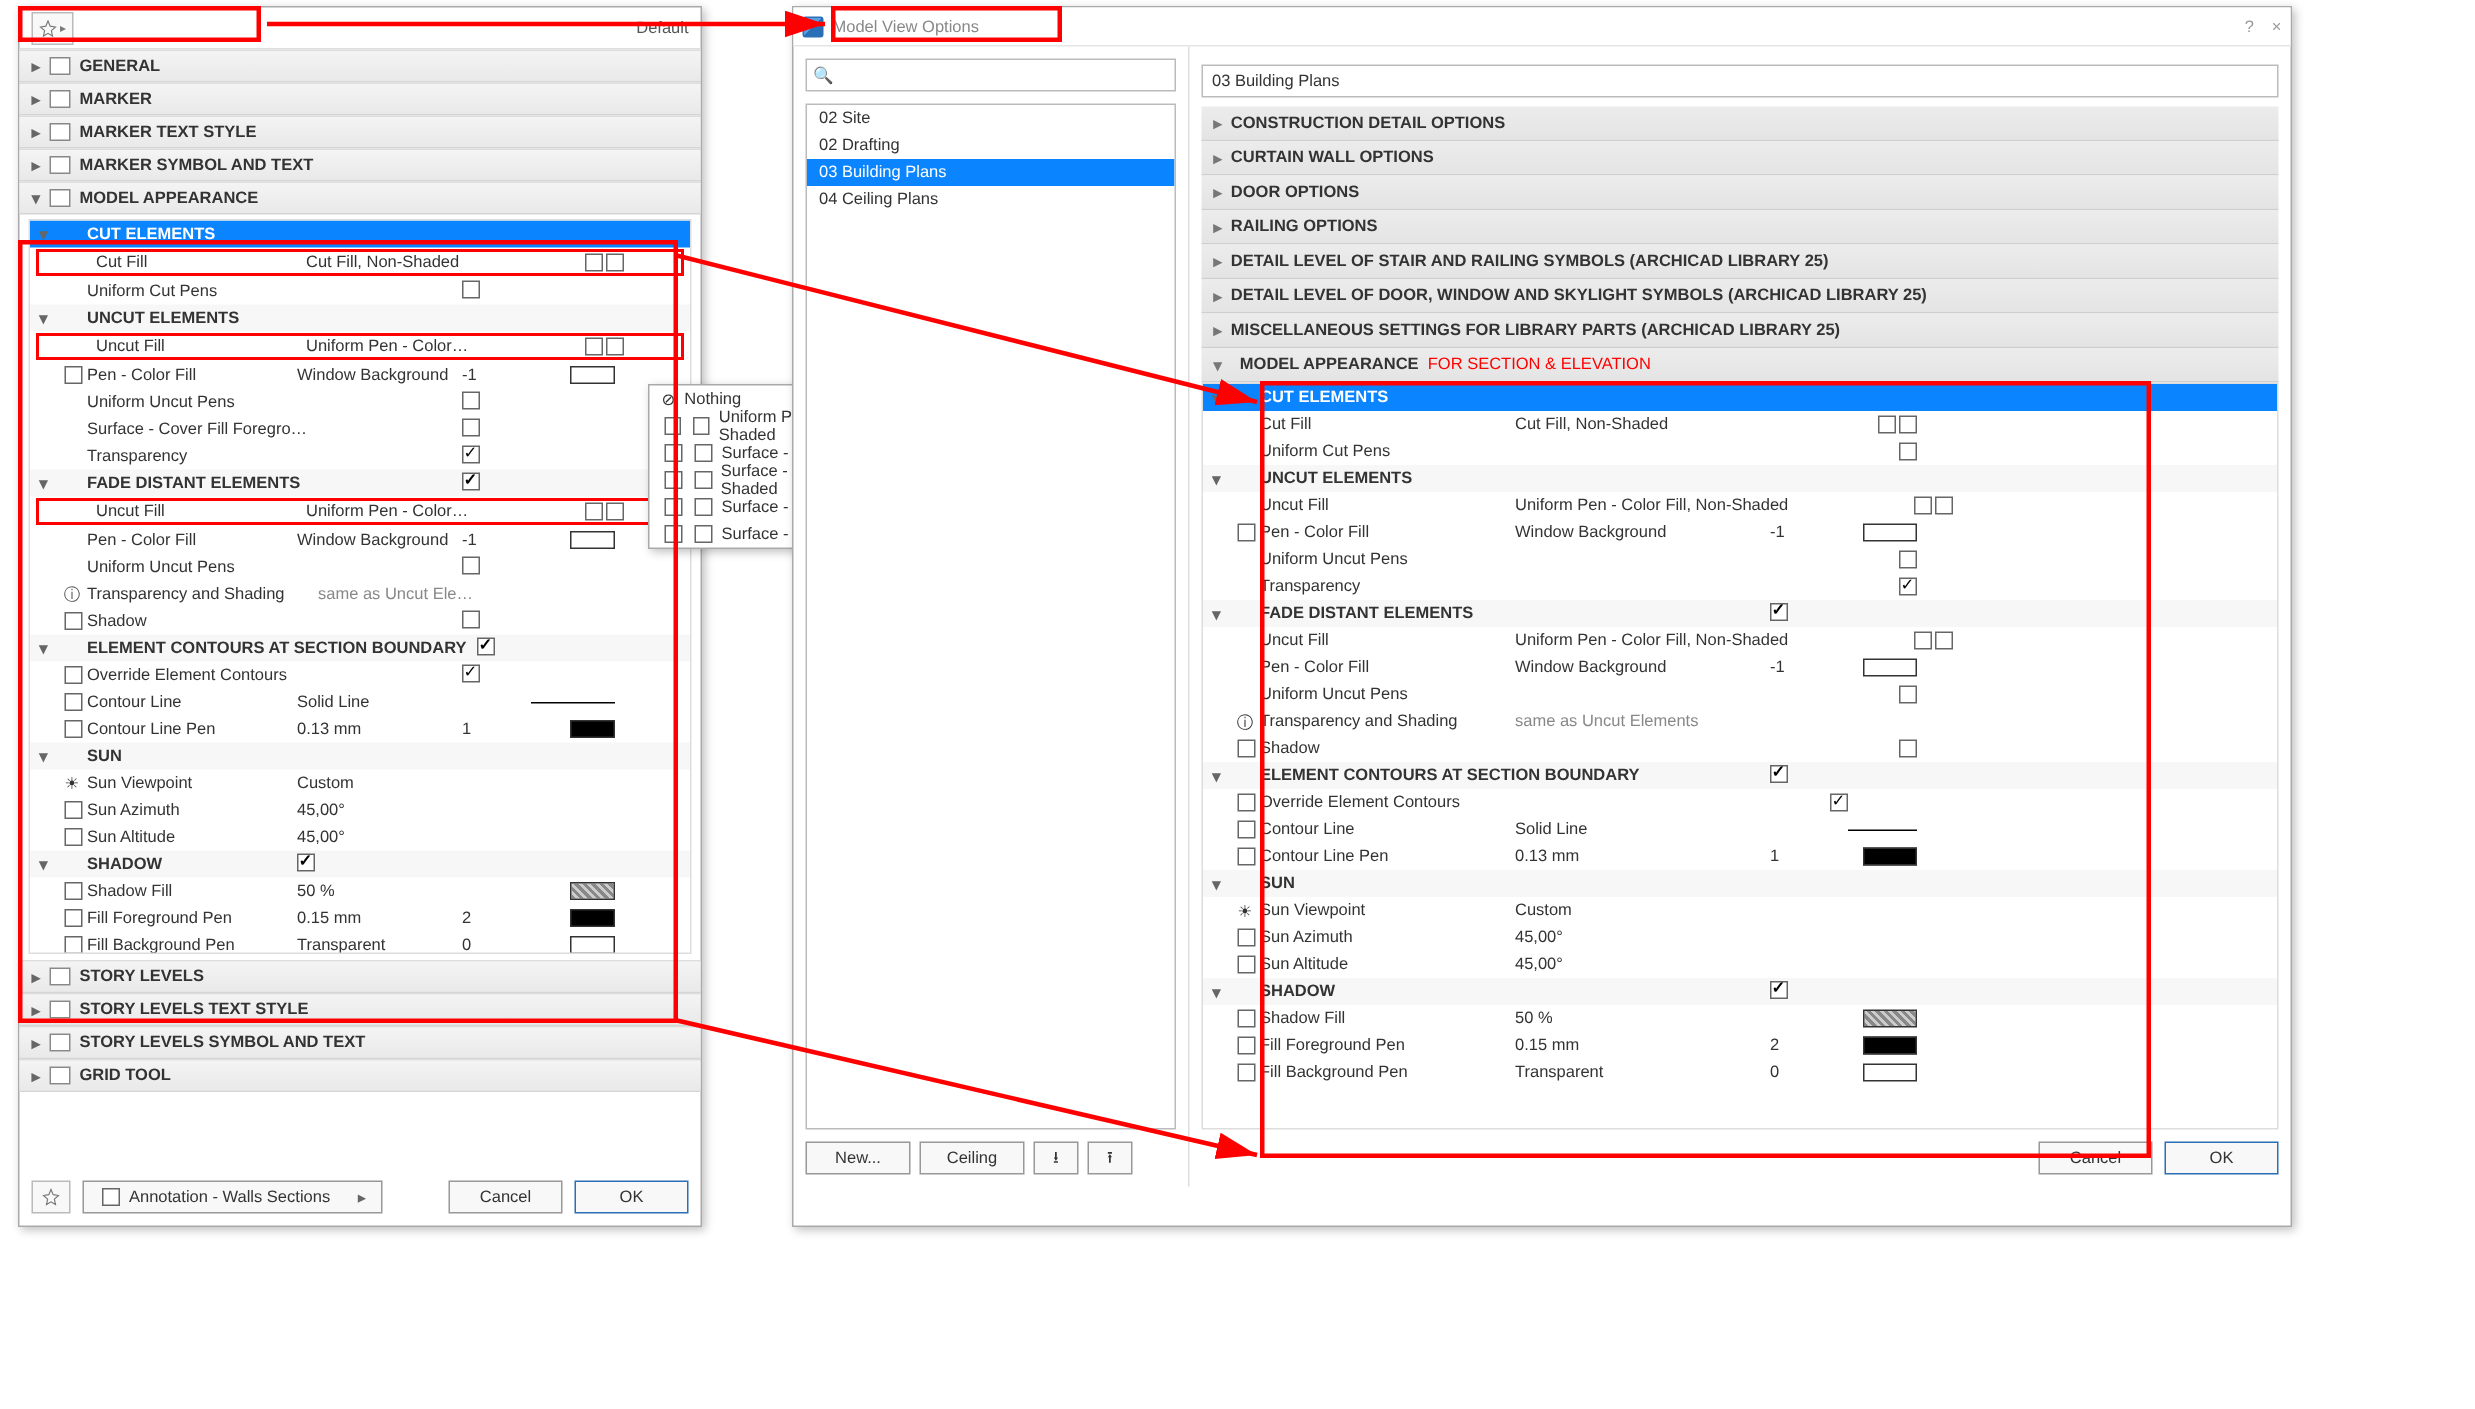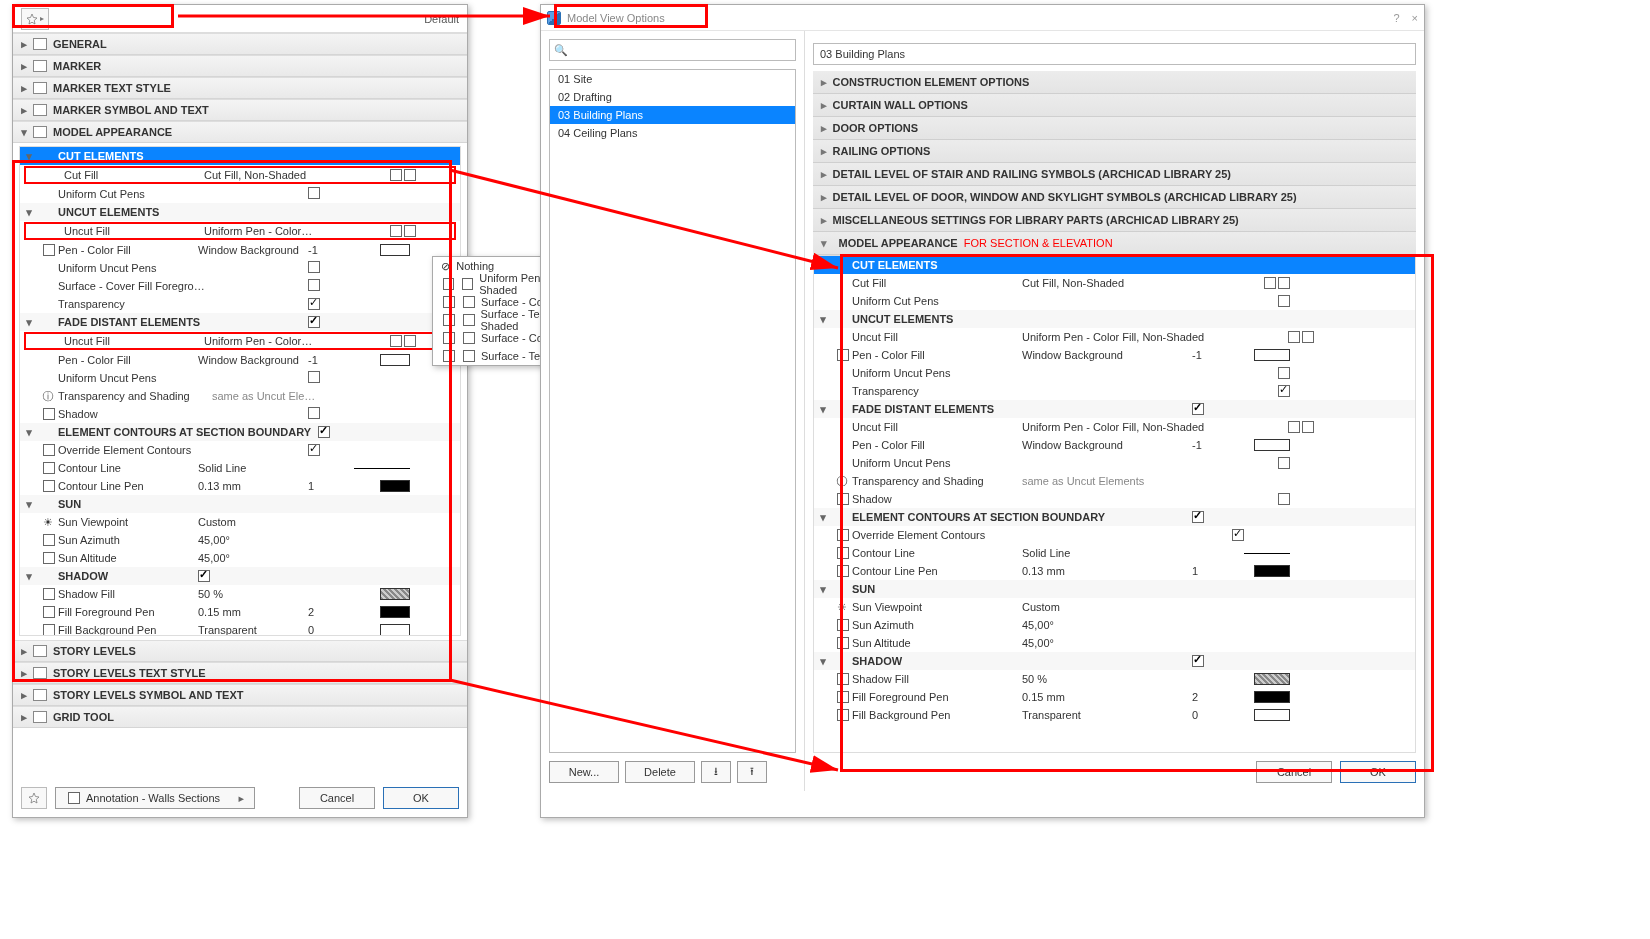--- a/index.html
+++ b/index.html
@@ -404,74 +404,74 @@
         <span class="mini-ic"></span>
         <span>Surface - Color Fill, Shaded</span>
       </div>
   <div class="item">
         <span class="mini-ic"></span>
         <span class="mini-ic"></span>
         <span>Surface - Texture Fill, Shaded</span>
       </div>
 </div>
 
-<div class="dlg" style="left:540px;top:4px;width:885px;height:814px">
+<div class="dlg" style="left:528px;top:4px;width:1000px;height:814px">
   <div class="titlebar">
     <span class="tb-icon"></span>
     <span>Model View Options</span>
     <div class="tb-right">
       <span>?</span>
       <span>×</span>
     </div>
   </div>
 
   <div style="display:flex;height:760px">
 
     <div style="width:264px;padding:8px;border-right:1px solid #ddd;display:flex;flex-direction:column;gap:8px">
       <div class="search">
         <span class="mag">🔍</span>
         <input type="text" style="width: 210px;" placeholder="">
       </div>
       <div class="list" style="flex:1">
         <div class="li">
-              <span>01 Site</span>
+              <span>02 Site</span>
             </div>
         <div class="li">
               <span>02 Drafting</span>
             </div>
         <div class="li sel">
               <span>03 Building Plans</span>
             </div>
         <div class="li">
               <span>04 Ceiling Plans</span>
             </div>
       </div>
       <div style="display:flex;gap:6px">
         <div class="btn" style="width:70px">
               <span>New...</span>
             </div>
         <div class="btn" style="width:70px">
-              <span>Delete</span>
+              <span>Ceiling</span>
             </div>
         <div class="btn" style="width:30px">
               <span>⭳</span>
             </div>
         <div class="btn" style="width:30px">
               <span>⭱</span>
             </div>
       </div>
     </div>
 
     <div style="flex:1;padding:8px;display:flex;flex-direction:column">
       <div class="tf" style="margin:4px 0 6px 0">
             <span>03 Building Plans</span>
           </div>
       <div class="mvo-panel">
             <span class="chev">▸</span>
-            <span>CONSTRUCTION ELEMENT OPTIONS</span>
+            <span>CONSTRUCTION DETAIL OPTIONS</span>
           </div>
       <div class="mvo-panel">
             <span class="chev">▸</span>
             <span>CURTAIN WALL OPTIONS</span>
           </div>
       <div class="mvo-panel">
             <span class="chev">▸</span>
             <span>DOOR OPTIONS</span>
           </div>
       <div class="mvo-panel">

